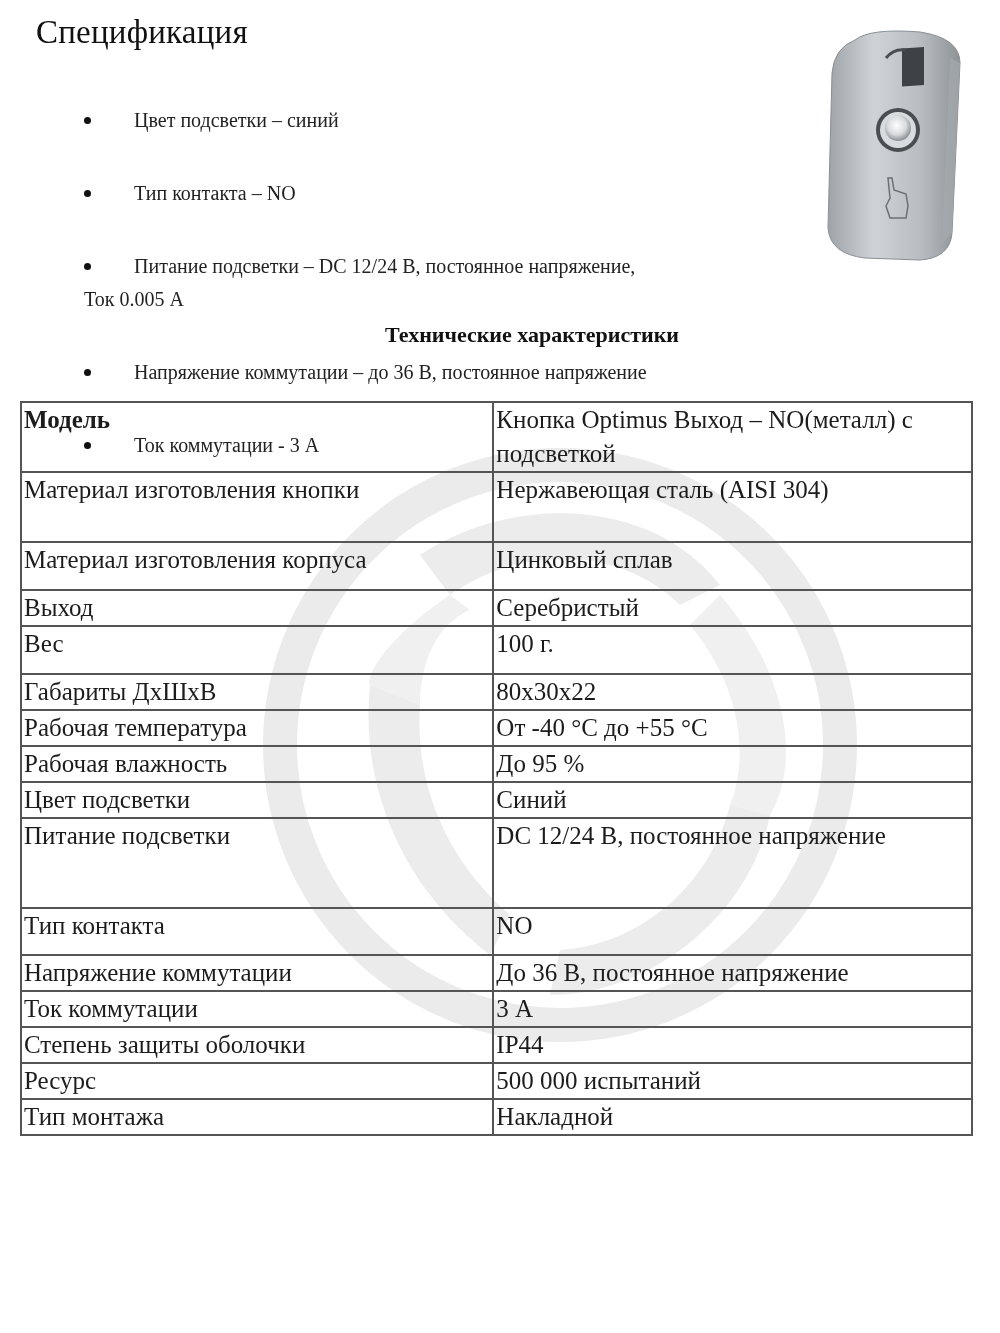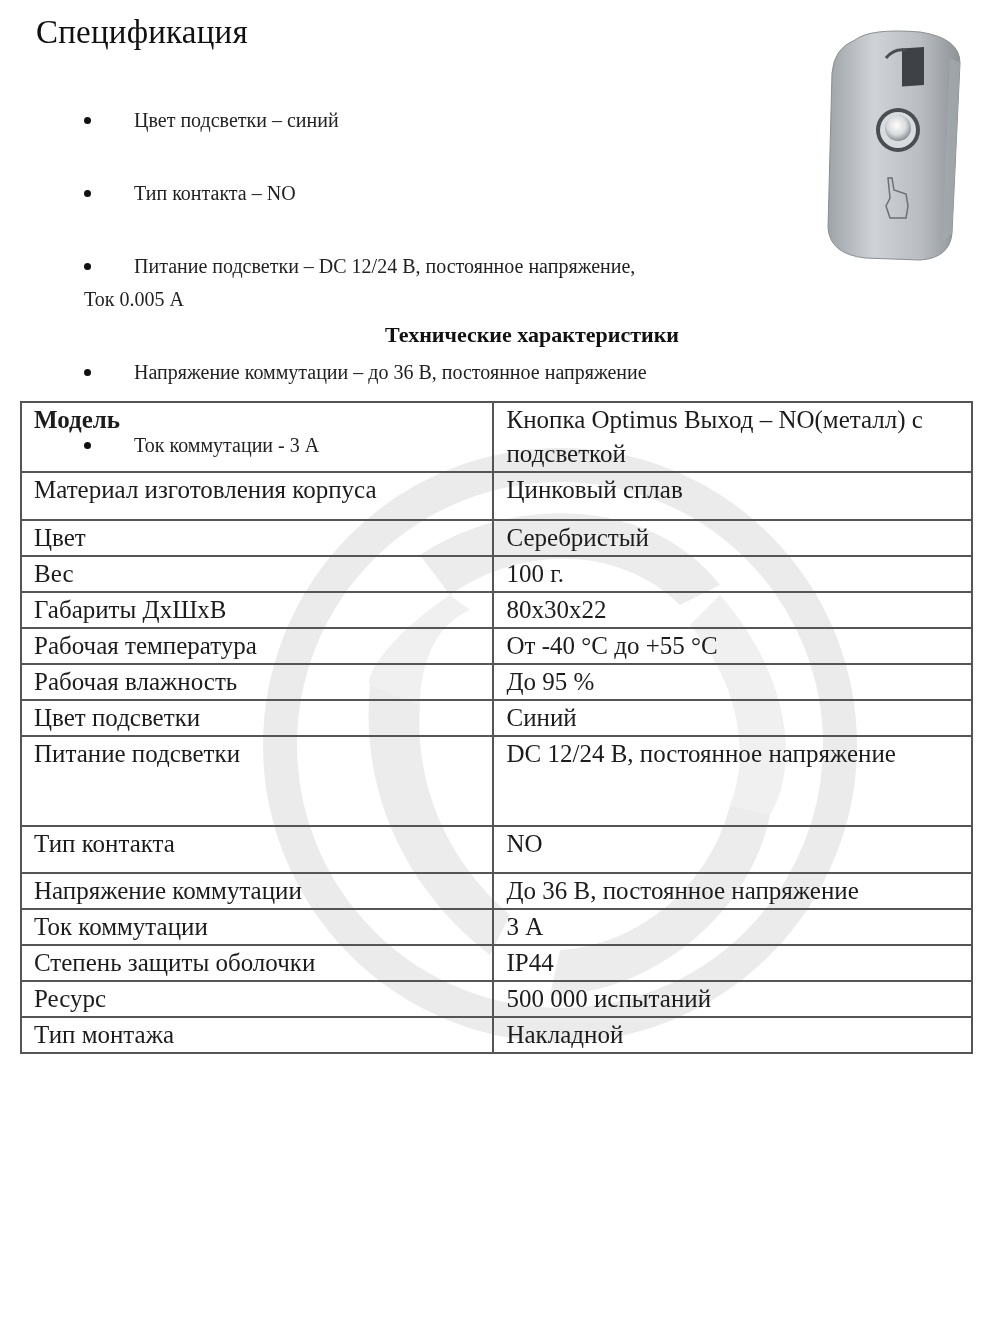--- a/index.html
+++ b/index.html
@@ -23,21 +23,21 @@
   .section-title {
     position: absolute; left: 0; width: 1000px; top: 322px; text-align: center; margin: 0;
     font-size: 22px; font-weight: bold; color: #111; padding-left: 32px;
   }
   table.specs {
     position: absolute; left: 20px; top: 401px; width: 953px; border-collapse: collapse; z-index: 1;
     background: transparent;
   }
   table.specs td {
     border: 2px solid #555; vertical-align: top; font-size: 25px; line-height: 34px;
-    padding: 0 12px; color: #1c1c1c;
+    padding: 0 2px; color: #1c1c1c;
   }
   table.specs td.k { width: 444px; }
   table.specs td.v { width: 450px; }
   td.bold { font-weight: bold; }
 </style>
 </head>
 <body>
 
 <svg class="watermark" viewBox="0 0 620 620">
   <g fill="none" stroke="#ebebeb" stroke-width="34">
@@ -103,29 +103,33 @@
 </svg>
 
 <h2 class="section-title">Технические характеристики</h2>
 
 <table class="specs">
   <tbody>
     <tr style="height:69px">
       <td class="k bold">Модель</td>
       <td class="v">Кнопка Optimus Выход – NO(металл) с подсветкой</td>
     </tr>
+    <tr style="height:70px">
+      <td class="k">Материал изготовления кнопки</td>
+      <td class="v">Нержавеющая сталь (AISI 304)</td>
+    </tr>
     <tr style="height:48px">
       <td class="k">Материал изготовления корпуса</td>
       <td class="v">Цинковый сплав</td>
     </tr>
     <tr style="height:36px">
-      <td class="k">Цвет</td>
+      <td class="k">Выход</td>
       <td class="v">Серебристый</td>
     </tr>
-    <tr style="height:36px">
+    <tr style="height:48px">
       <td class="k">Вес</td>
       <td class="v">100 г.</td>
     </tr>
     <tr style="height:35px">
       <td class="k">Габариты ДхШхВ</td>
       <td class="v">80x30x22</td>
     </tr>
     <tr style="height:36px">
       <td class="k">Рабочая температура</td>
       <td class="v">От -40 °С до +55 °С</td>

